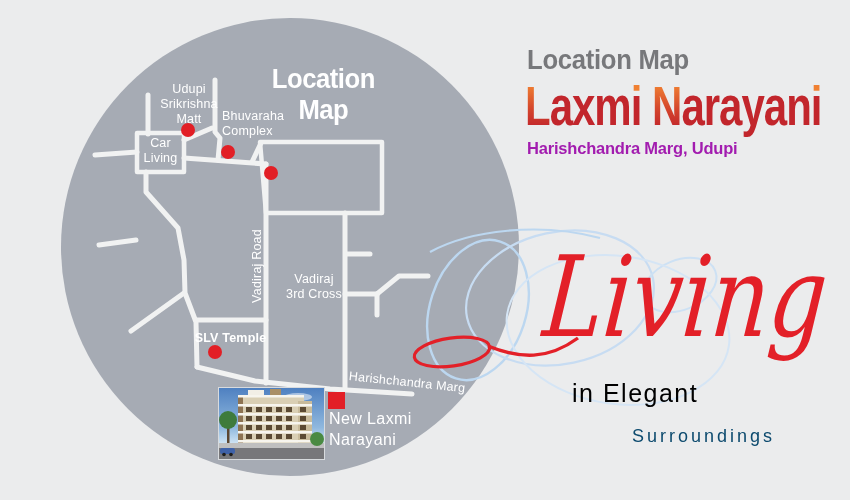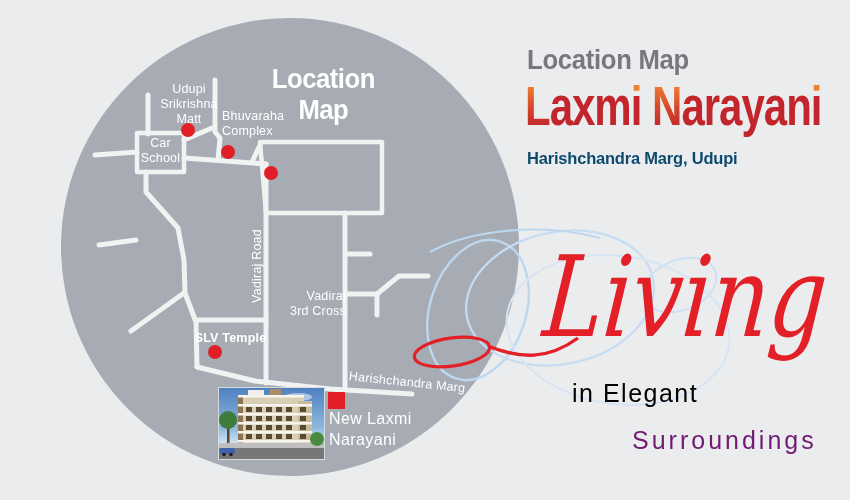--- a/index.html
+++ b/index.html
@@ -23,21 +23,21 @@
   }
   .lbl-udupi{left:144px;top:82px;width:90px;}
   .lbl-bhuvaraha{left:222px;top:109px;width:88px;text-align:left;}
   .lbl-carstreet{left:137px;top:136px;width:47px;}
   .lbl-vidyodaya{left:272px;top:161px;width:95px;}
   .lbl-vadirajroad{
     left:214px;top:259px;width:86px;height:14px;
     transform:rotate(-90deg);transform-origin:center center;
     text-align:center;white-space:nowrap;
   }
-  .lbl-3rdcross{left:282px;top:289px;width:64px;text-align:right;}
+  .lbl-3rdcross{left:282px;top:272px;width:64px;}
   .lbl-slv{left:193px;top:331px;width:75px;font-weight:bold;}
   .lbl-marg{
     left:349px;top:369px;width:112px;text-align:left;white-space:nowrap;
     transform:rotate(6deg);transform-origin:left center;font-size:12.5px;
   }
   .lbl-newlaxmi{
     left:329px;top:409px;width:100px;text-align:left;font-weight:normal;
     font-size:16px;line-height:1.3;letter-spacing:.4px;
   }
   
@@ -53,37 +53,37 @@
   .seg-red{color:#c2262c;}
   .seg-grad-cap{
     background:linear-gradient(180deg,#f08032 15%,#d4452c 55%,#c2262c 85%);
     -webkit-background-clip:text;background-clip:text;color:transparent;
   }
   .seg-i-dot{
     background:linear-gradient(180deg,#f08032 0 31%,#c2262c 31%);
     -webkit-background-clip:text;background-clip:text;color:transparent;
   }
   .address{
-    position:absolute;left:527px;top:149px;color:#0c4a6e;font-weight:bold;
+    position:absolute;left:527px;top:139px;color:#a21caf;font-weight:bold;
     font-size:16.5px;letter-spacing:-.2px;
   }
   
   .living{
     position:absolute;left:540px;top:244px;color:#e32028;
     font-family:"DejaVu Serif",serif;font-style:italic;
     font-size:112px;line-height:.95;white-space:nowrap;
     transform:scaleX(.80) skewX(-6deg);transform-origin:0 100%;
   }
   .tag2{
     position:absolute;left:572px;top:379px;color:#000000;
     font-size:25px;letter-spacing:1.5px;white-space:nowrap;
   }
   .tag3{
-    position:absolute;left:632px;top:426px;color:#701a75;
-    font-size:25px;letter-spacing:3px;white-space:nowrap;
+    position:absolute;left:632px;top:426px;color:#0c4a6e;
+    font-size:18px;letter-spacing:3px;white-space:nowrap;
   }
 </style>
 </head>
 <body>
 
 <div class="stage">
 
   <svg class="abs" style="left:0;top:0;" width="850" height="500" viewBox="0 0 850 500">
 
     <circle cx="290" cy="247" r="229" fill="#a6abb4"></circle>
@@ -133,21 +133,21 @@
     </g>
   </svg>
 
   <div class="map-title">Location Map</div>
   <div class="map-label lbl-bhuvaraha">Bhuvaraha
 Complex</div>
   <div class="map-label lbl-udupi">Udupi
 Srikrishna
 Matt</div>
   <div class="map-label lbl-carstreet">Car
-School</div>
+Living</div>
   <div class="map-label lbl-vadirajroad">Vadiraj Road</div>
   <div class="map-label lbl-3rdcross">Vadiraj
 3rd Cross</div>
   <div class="map-label lbl-slv">SLV Temple</div>
   <div class="map-label lbl-marg">Harishchandra Marg</div>
   <div class="map-label lbl-newlaxmi">New Laxmi
 Narayani</div>
 
   <svg class="abs" style="left:218px;top:387px;" width="107" height="73" viewBox="0 0 107 73">
     <defs>

